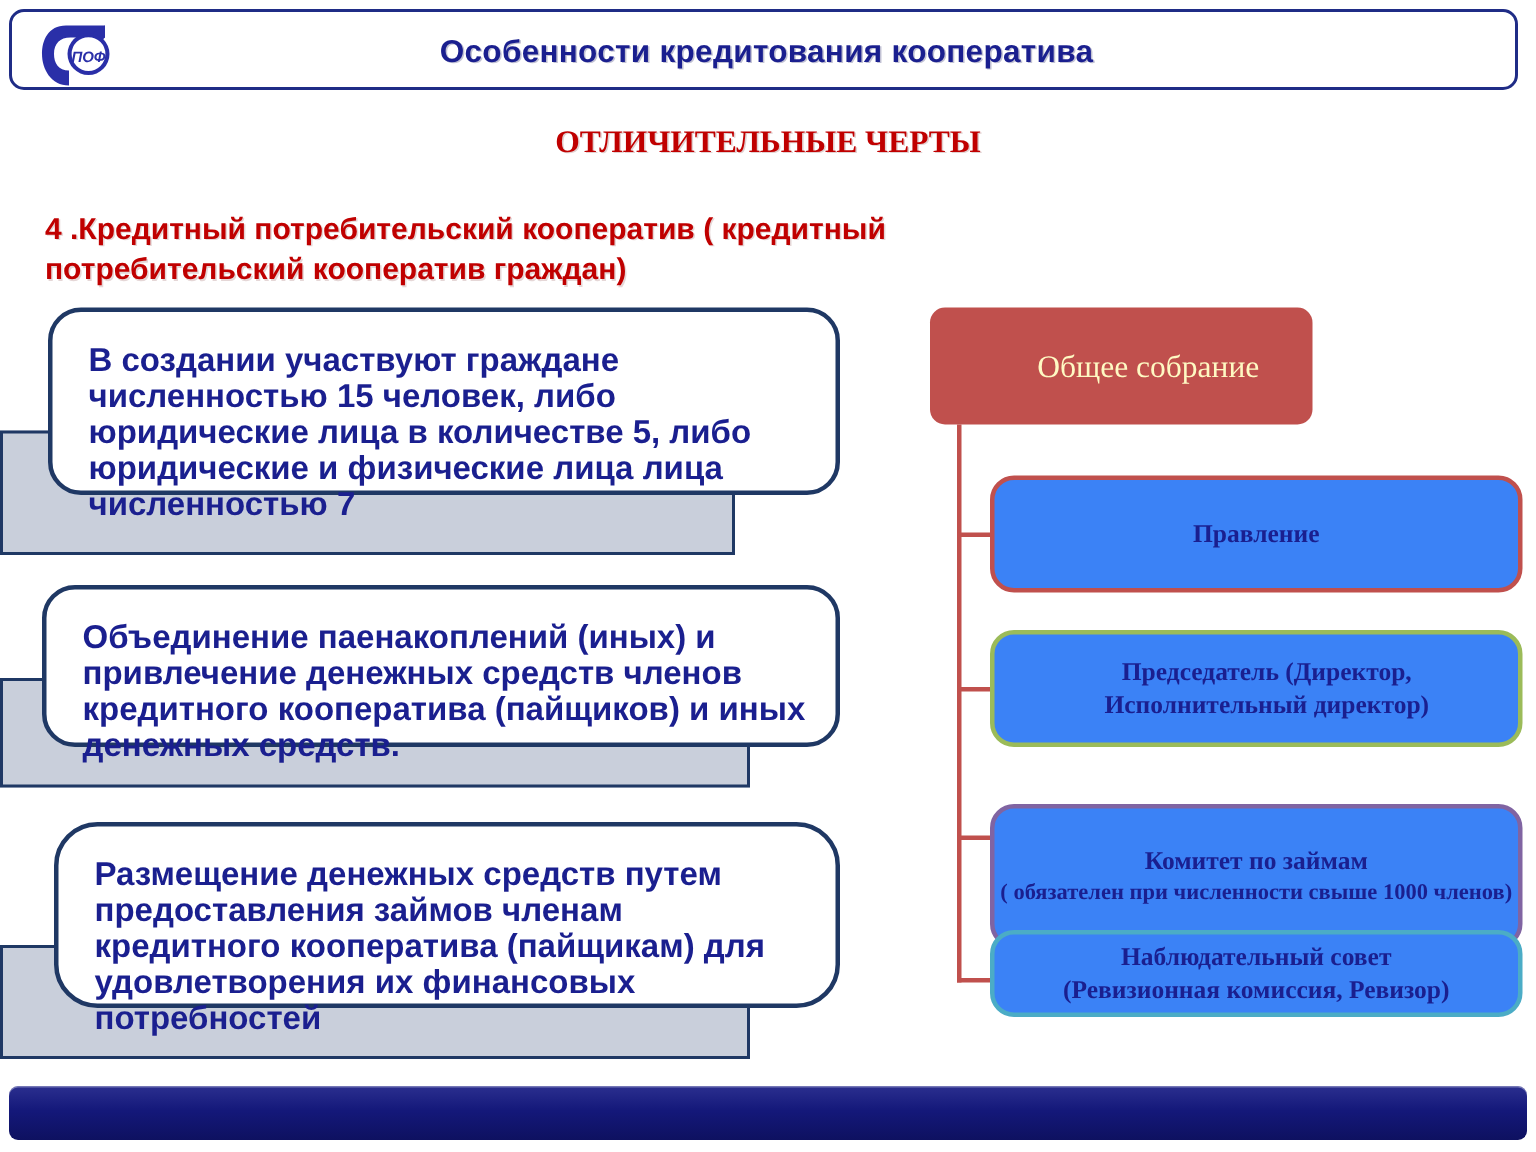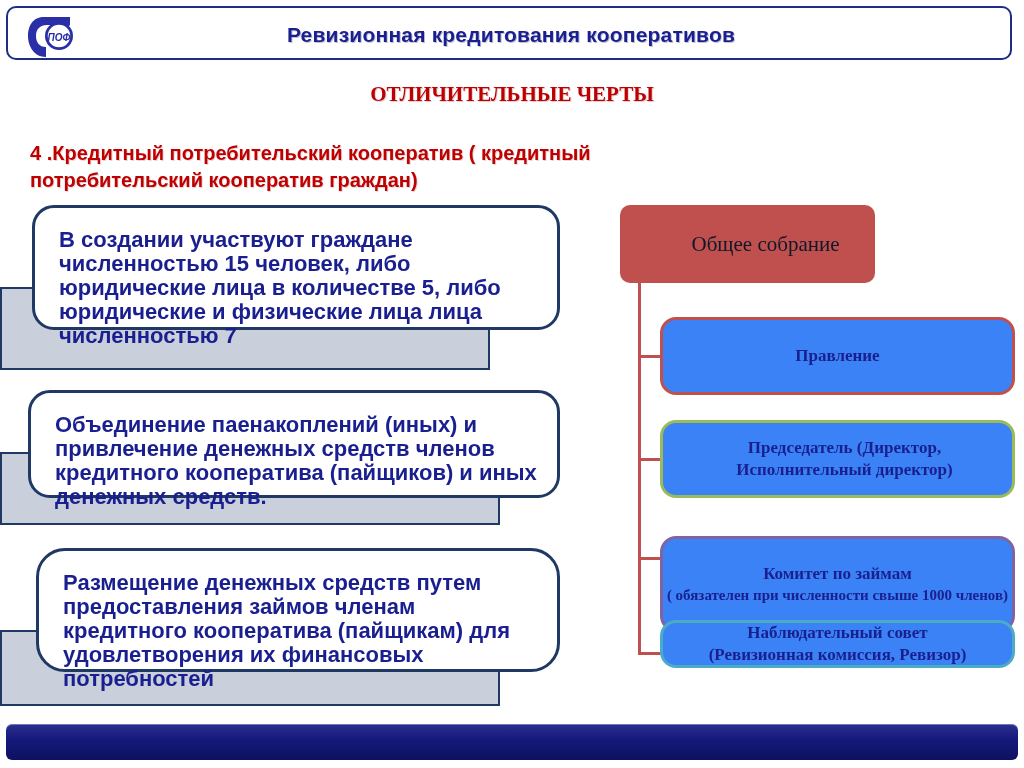--- a/index.html
+++ b/index.html
@@ -123,21 +123,21 @@
 
   .org-root {
     position: absolute;
     left: 20px;
     top: 0;
     width: 255px;
     height: 78px;
     box-sizing: border-box;
     background: #C0504D;
     border-radius: 10px;
-    color: #0f172a;
+    color: #fef9c3;
     font-family: "Liberation Serif", "DejaVu Serif", serif;
     font-size: 21px;
     display: flex;
     align-items: center;
     justify-content: center;
     text-align: center;
     padding-left: 36px;
   }
 
   .org-node {
@@ -156,21 +156,21 @@
     color: #1A1F8F;
     font-family: "Liberation Serif", "DejaVu Serif", serif;
     font-weight: bold;
   }
   .org-node .line-main { font-size: 17px; line-height: 22px; }
   .org-node .line-sub  { font-size: 15px; line-height: 20px; }
 
   #org-node-1 { top: 112px; height: 78px; border-color: #C0504D; }
   #org-node-2 { top: 215px; height: 78px; border-color: #9BBB59; padding-left: 14px; }
   #org-node-3 { top: 331px; height: 96px; border-color: #8064A2; text-align: right; }
-  #org-node-4 { top: 415px; height: 48px; border-color: #4BACC6; }
+  #org-node-4 { top: 415px; height: 58px; border-color: #4BACC6; }
 
   .trunk {
     position: absolute;
     left: 38px;
     top: 78px;
     width: 3px;
     height: 372px;
     background: #C0504D;
   }
   .branch {
@@ -194,21 +194,21 @@
     height: 36px;
     border-radius: 6px;
     background: linear-gradient(180deg, #2B2F8F 0%, #14187A 45%, #0E1160 100%);
     box-shadow: inset 0 1px 0 rgba(255,255,255,0.35);
   }
 </style>
 </head>
 <body>
 
 <div class="header-banner">
-  <div class="header-title">Ревизионная кредитования кооперативов</div>
+  <div class="header-title">Особенности кредитования кооператива</div>
   <div class="logo">
     <svg width="62" height="46" viewBox="0 0 62 46" xmlns="http://www.w3.org/2000/svg">
       <path d="M44 3 L18 3 C6 3 2 13 2 22 C2 32 8 43 20 43 L20 33 C13 33 10 28 10 22 C10 15 14 11 21 11 L44 11 Z" fill="#2A2FA8"></path>
       <path d="M44 3 L44 11 L33 21 L33 10 Z" fill="#2A2FA8"></path>
       <circle cx="33" cy="22" r="14" fill="#2A2FA8"></circle>
       <circle cx="33" cy="22" r="12" fill="#ffffff" stroke="#2A2FA8" stroke-width="1.5"></circle>
       <text x="33" y="27" font-family="Liberation Sans, sans-serif" font-size="10" font-weight="bold" font-style="italic" fill="#2A2FA8" text-anchor="middle">ПОФ</text>
     </svg>
   </div>
 </div>

